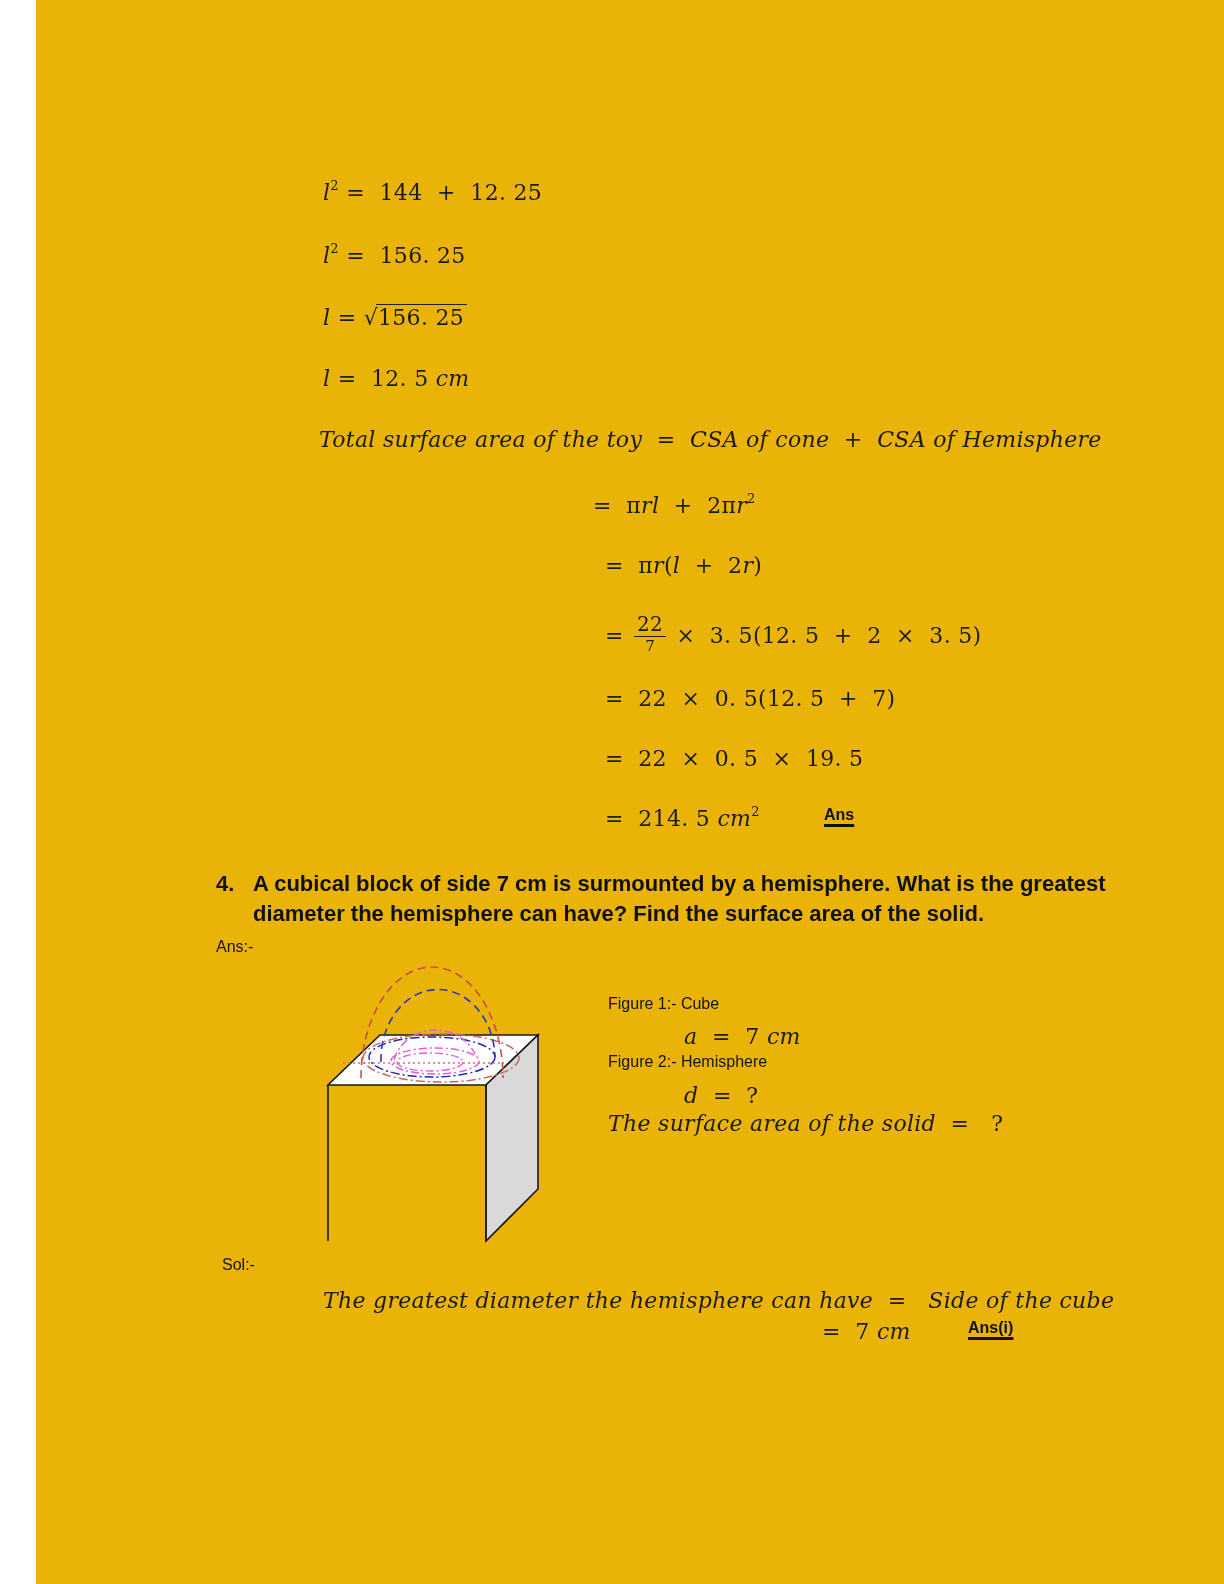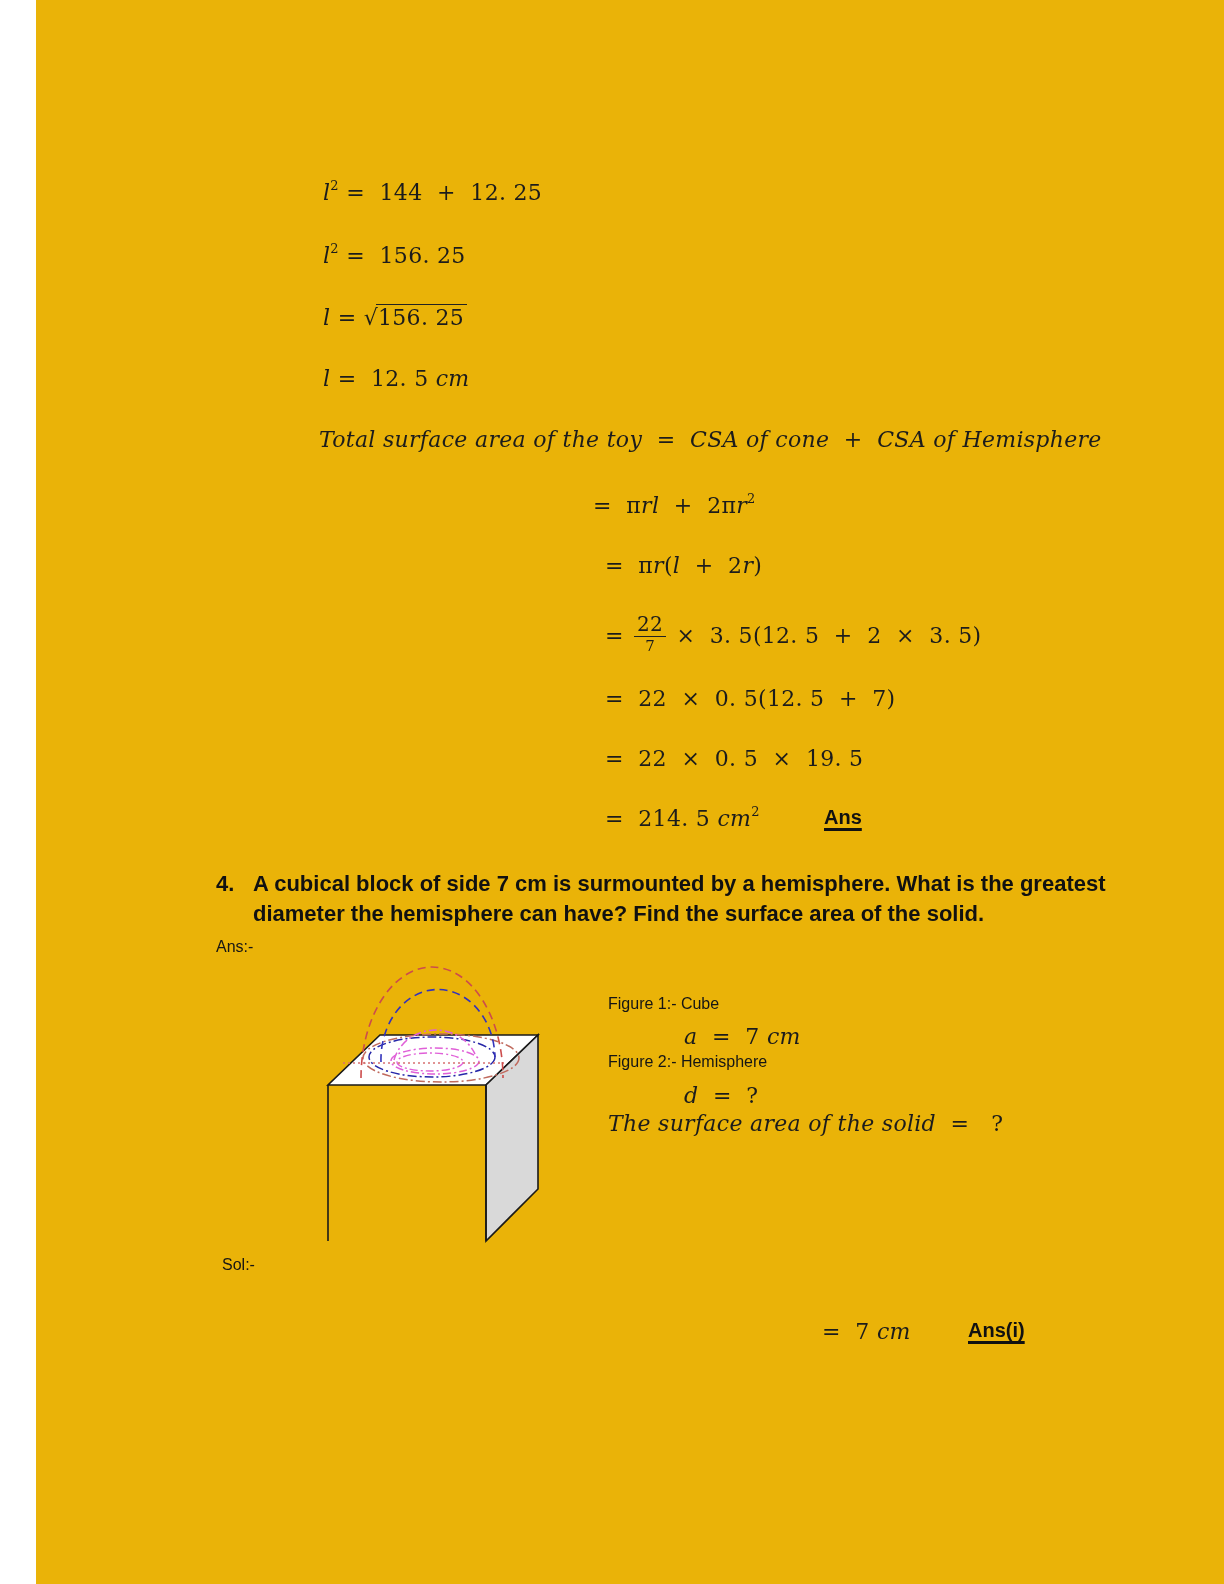--- a/index.html
+++ b/index.html
@@ -34,21 +34,21 @@
   .sans{
     position:absolute;
     font-family:"Liberation Sans",sans-serif;
     font-size:16px;
     color:#151515;
     white-space:pre;
   }
   .answ{
     position:absolute;
     font-family:"Liberation Sans",sans-serif;
-    font-size:20px;
+    font-size:16px;
     font-weight:bold;
     color:#111;
     text-decoration:underline;
     text-decoration-thickness:2.5px;
     text-underline-offset:4px;
     white-space:pre;
   }
   
   .qrow{
     position:absolute;
@@ -109,16 +109,17 @@
     <path d="M80 112 A43 40 0 0 1 161 106" fill="none" stroke-width="1.5" stroke-dasharray="8,3,2,3" stroke="#e060d8"></path>
   </svg>
 
   <div class="sans" style="left:572px;top:995px">Figure 1:- Cube</div>
   <div class="eq" style="left:648px;top:1024px"><i>a</i>  =  7 <i>cm</i></div>
   <div class="sans" style="left:572px;top:1053px">Figure 2:- Hemisphere</div>
   <div class="eq" style="left:648px;top:1083px"><i>d</i>  =  ?</div>
   <div class="eq" style="left:572px;top:1111px"><i>The surface area of the solid</i>  =   ?</div>
 
   <div class="sans" style="left:186px;top:1256px">Sol:-</div>
+  <div class="eq" style="left:287px;top:1288px"><i>The greatest diameter the hemisphere can have</i>  =   <i>Side of the cube</i></div>
   <div class="eq" style="left:786px;top:1319px">=  7 <i>cm</i></div>
   <div class="answ" style="left:932px;top:1319px">Ans(i)</div>
 
 </div>
 
 </body></html>

